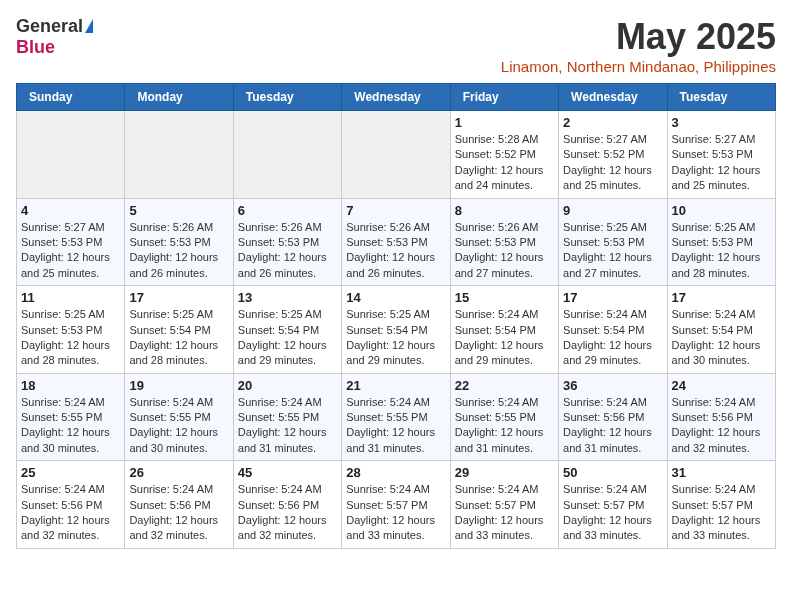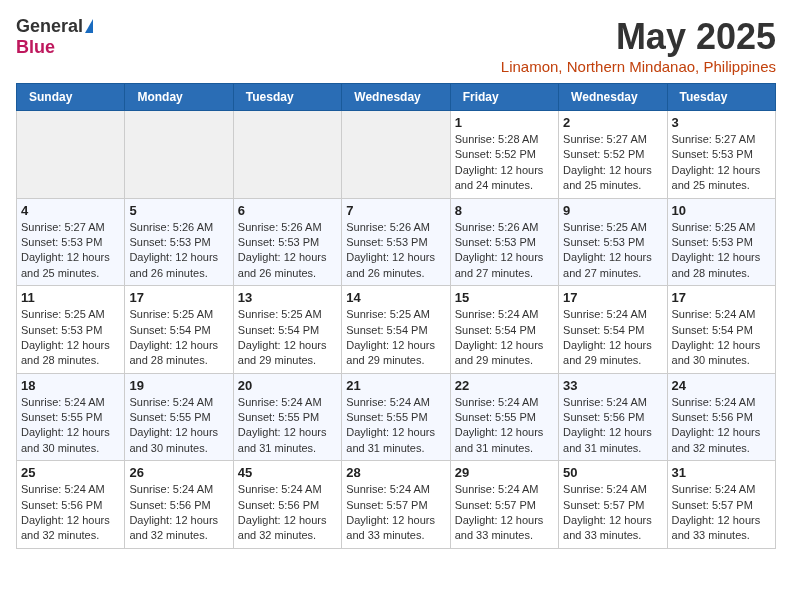--- a/index.html
+++ b/index.html
@@ -220,21 +220,21 @@
         </td>
         <td>
           <div class="day-number">21</div>
           <div class="day-info">Sunrise: 5:24 AM<br>Sunset: 5:55 PM<br>Daylight: 12 hours and 31 minutes.</div>
         </td>
         <td>
           <div class="day-number">22</div>
           <div class="day-info">Sunrise: 5:24 AM<br>Sunset: 5:55 PM<br>Daylight: 12 hours and 31 minutes.</div>
         </td>
         <td>
-          <div class="day-number">33</div>
+          <div class="day-number">36</div>
           <div class="day-info">Sunrise: 5:24 AM<br>Sunset: 5:56 PM<br>Daylight: 12 hours and 31 minutes.</div>
         </td>
         <td>
           <div class="day-number">24</div>
           <div class="day-info">Sunrise: 5:24 AM<br>Sunset: 5:56 PM<br>Daylight: 12 hours and 32 minutes.</div>
         </td>
       </tr>
       <tr>
         <td>
           <div class="day-number">25</div>

